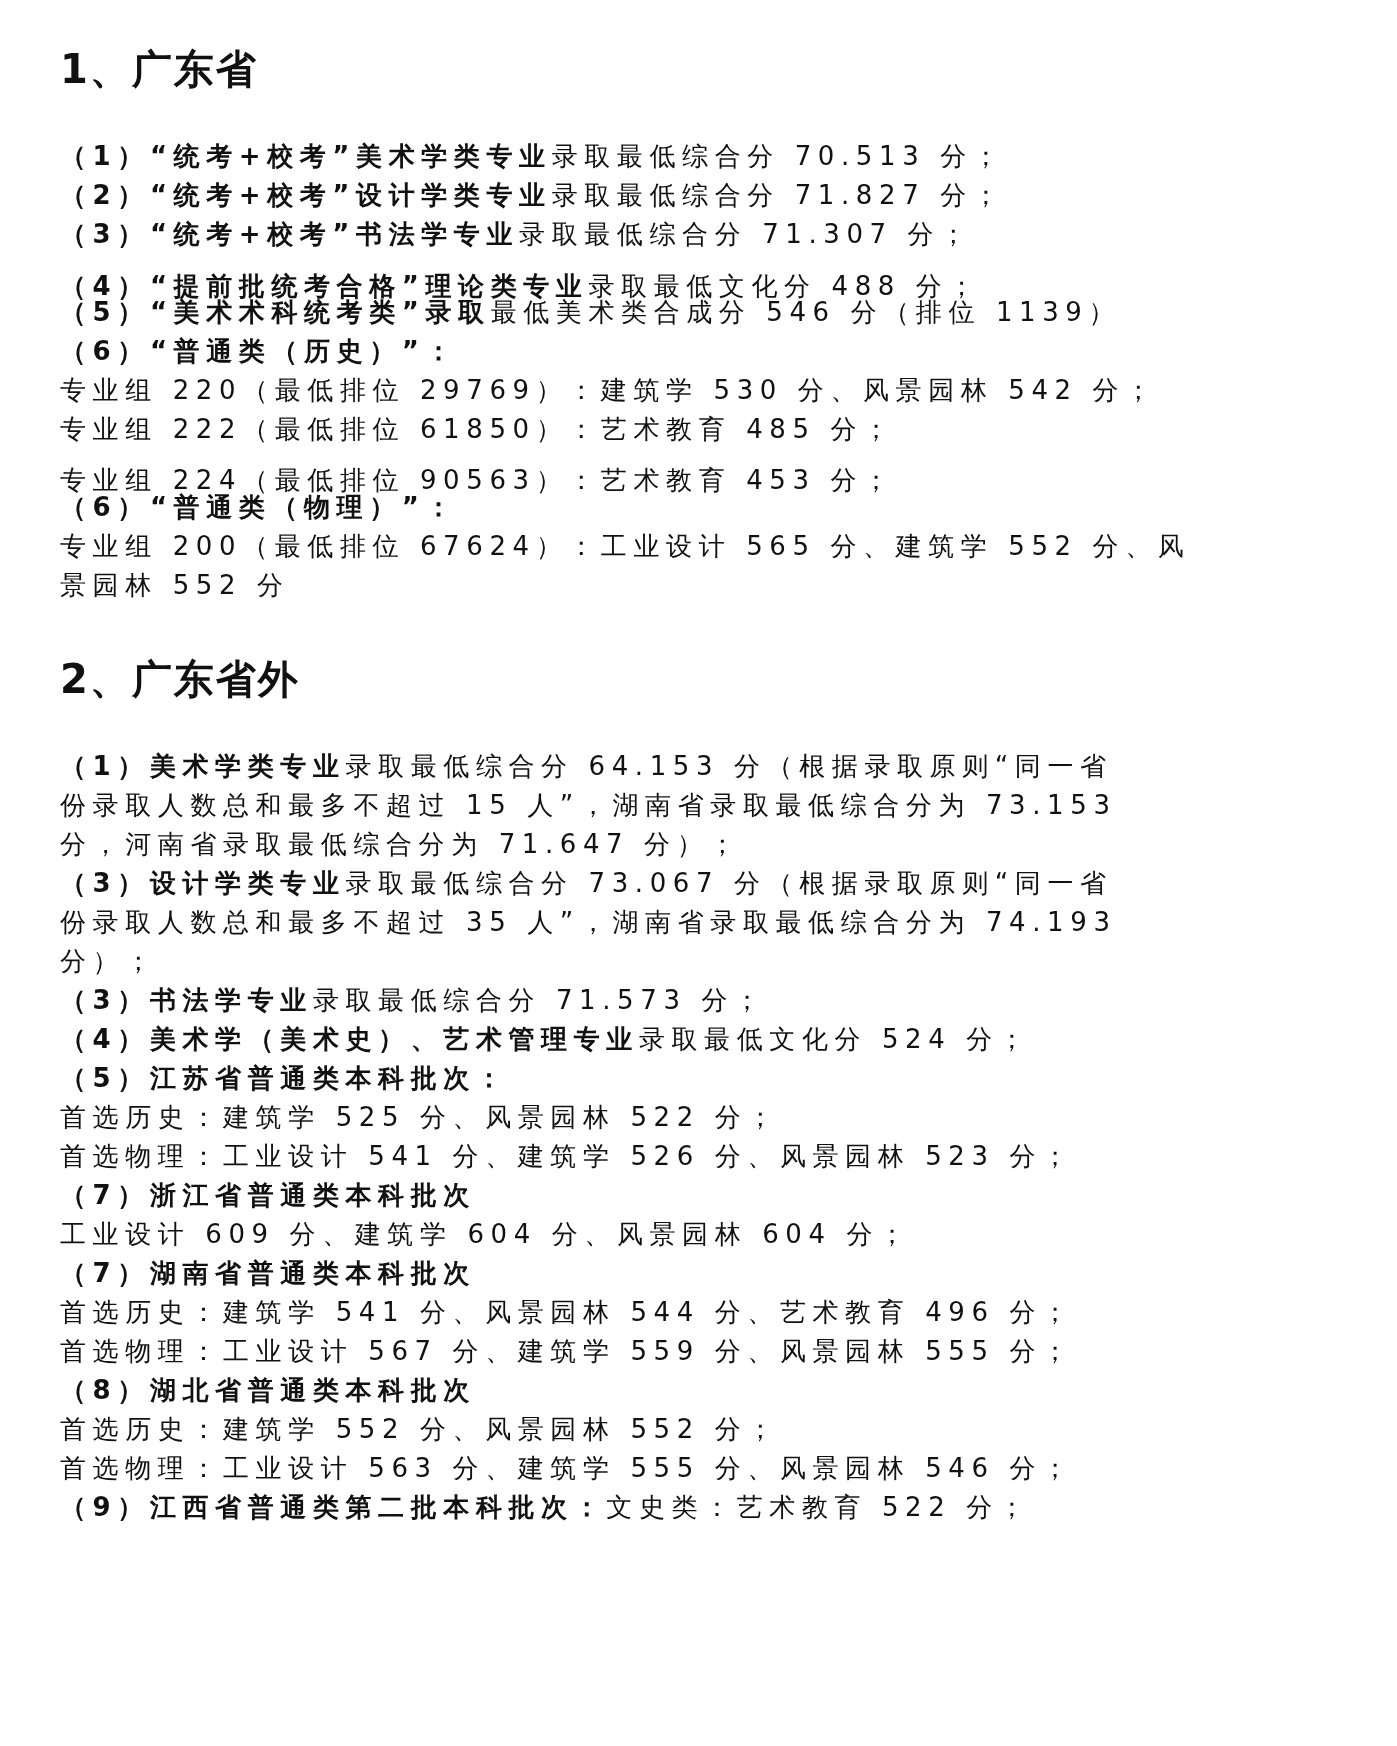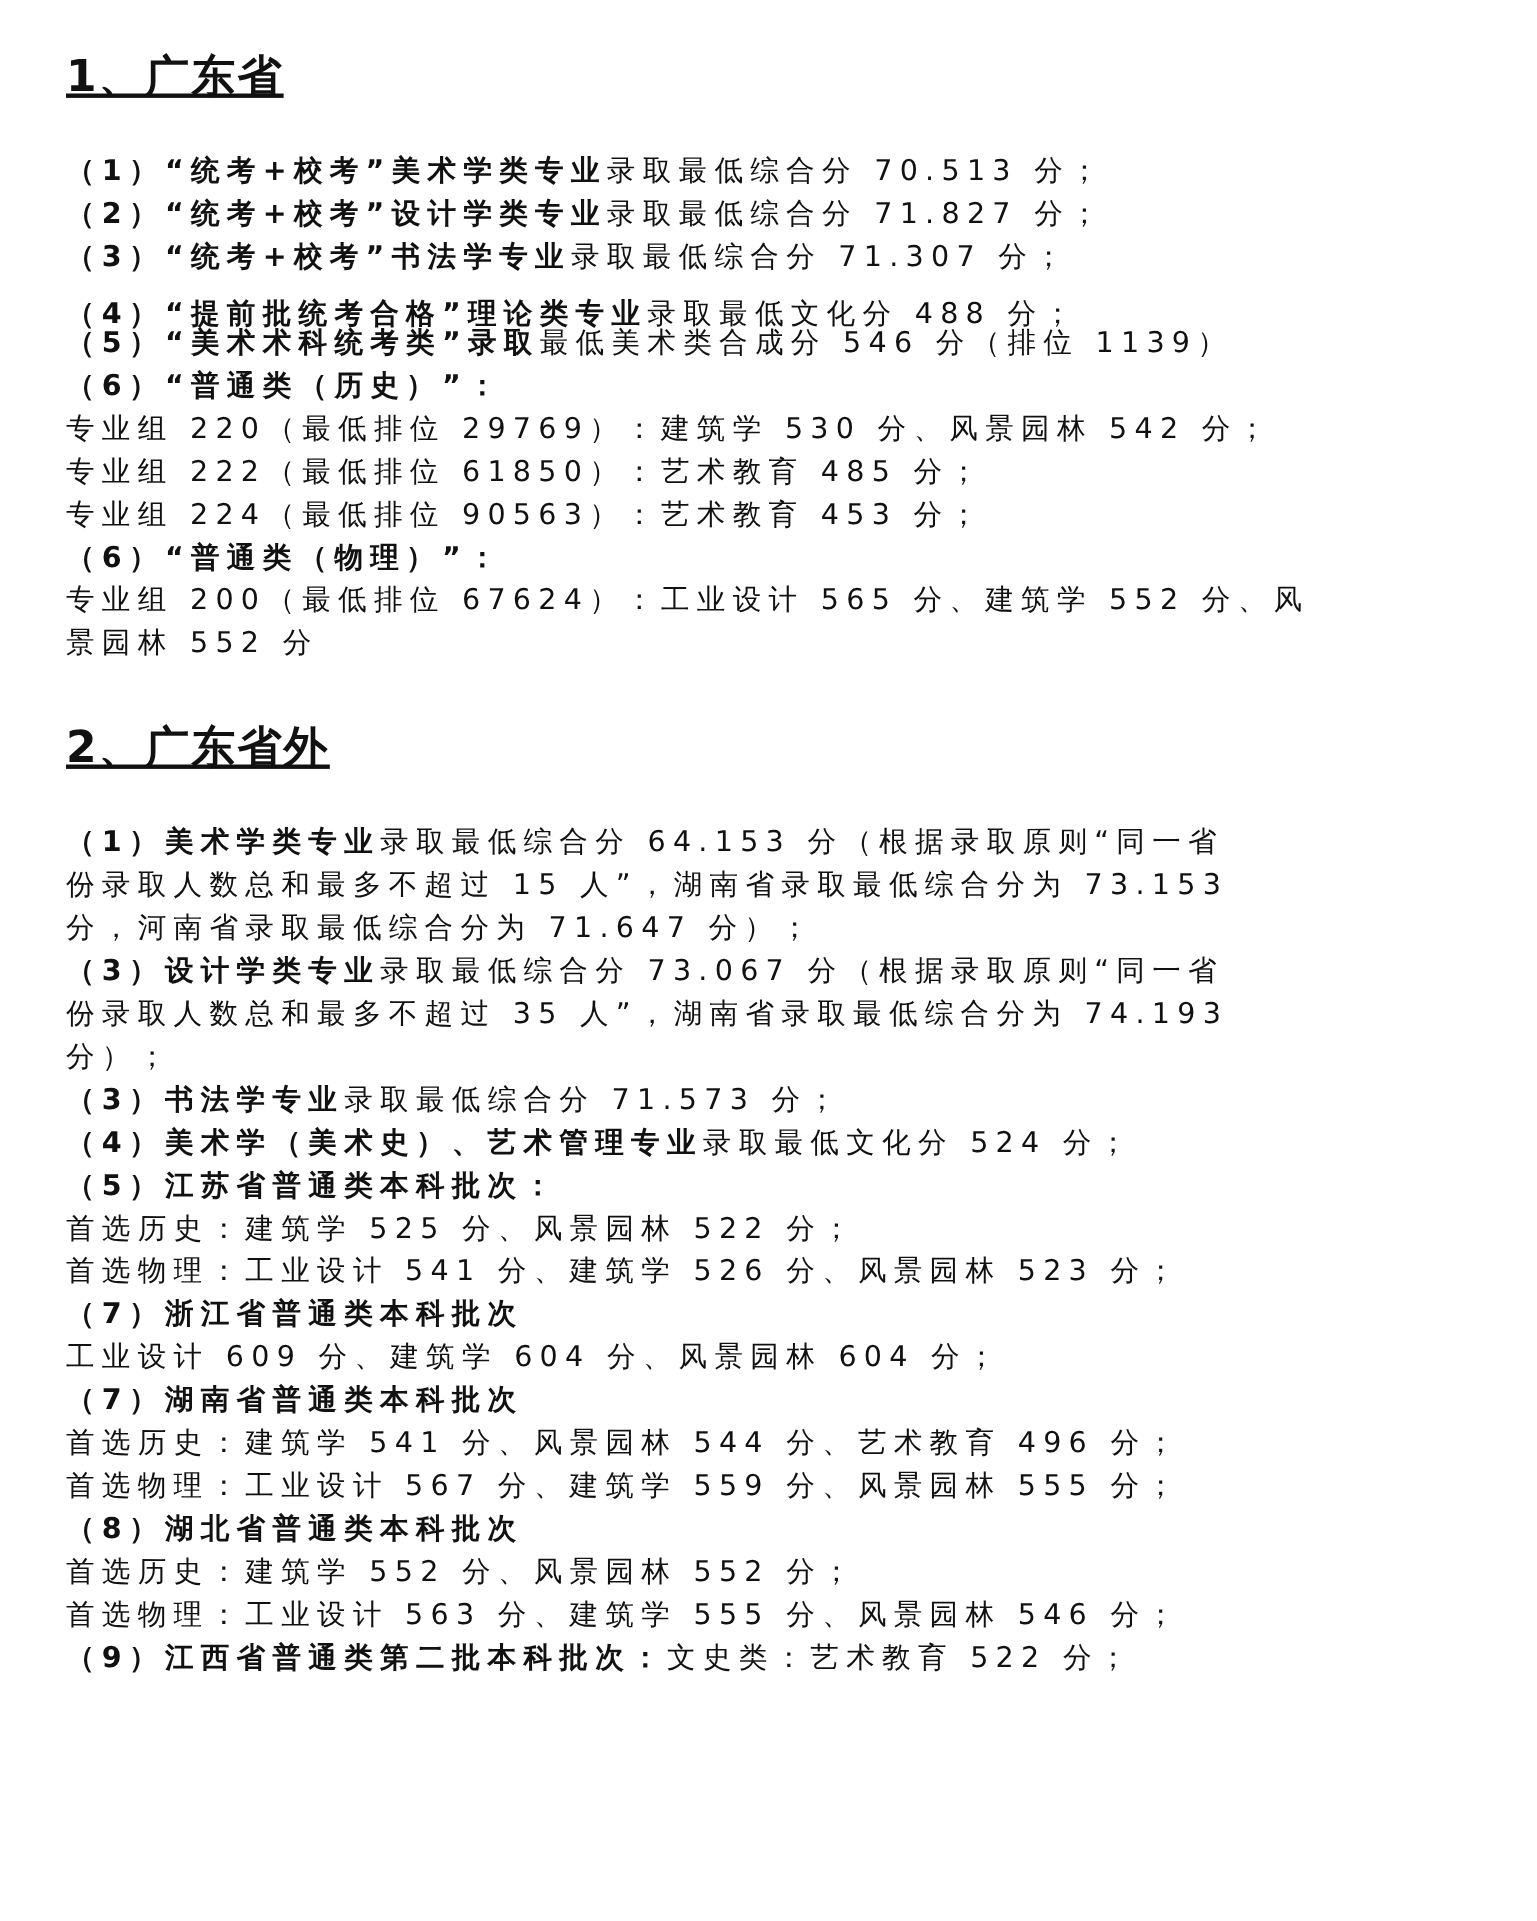--- a/index.html
+++ b/index.html
@@ -1,36 +1,36 @@
 <!DOCTYPE html>
 <html><head>
 <meta charset="utf-8">
 <style>
   html, body { margin: 0; padding: 0; background: #ffffff; }
   body { width: 1397px; height: 1746px; position: relative; overflow: hidden;
          font-family: "DejaVu Sans", "Liberation Sans", sans-serif; color: #111111; }
-  .heading { position: absolute; left: 60px; font-size: 40px; font-weight: bold; letter-spacing: 2px; white-space: nowrap; text-decoration: underline; }
+  .heading { position: absolute; left: 60px; font-size: 40px; font-weight: bold; letter-spacing: 2px; white-space: nowrap; }
   .line { position: absolute; left: 60px; font-size: 26px; letter-spacing: 6.6px; white-space: nowrap; line-height: 40px; }
   .line b { font-weight: bold; }
 </style>
 </head>
 <body>
 
 <div>
   <div class="heading" style="top:42px">1、广东省</div>
 
   <div class="line" style="top:136px"><b>（1）“统考+校考”美术学类专业</b><span>录取最低综合分 70.513 分；</span></div>
   <div class="line" style="top:175px"><b>（2）“统考+校考”设计学类专业</b><span>录取最低综合分 71.827 分；</span></div>
   <div class="line" style="top:214px"><b>（3）“统考+校考”书法学专业</b><span>录取最低综合分 71.307 分；</span></div>
   <div class="line" style="top:266px"><b>（4）“提前批统考合格”理论类专业</b><span>录取最低文化分 488 分；</span></div>
   <div class="line" style="top:292px"><b>（5）“美术术科统考类”录取</b><span>最低美术类合成分 546 分（排位 1139）</span></div>
   <div class="line" style="top:331px"><b>（6）“普通类（历史）”：</b><span></span></div>
   <div class="line" style="top:370px"><b></b><span>专业组 220（最低排位 29769）：建筑学 530 分、风景园林 542 分；</span></div>
   <div class="line" style="top:409px"><b></b><span>专业组 222（最低排位 61850）：艺术教育 485 分；</span></div>
-  <div class="line" style="top:448px"><b></b><span>专业组 224（最低排位 90563）：艺术教育 453 分；</span></div>
+  <div class="line" style="top:460px"><b></b><span>专业组 224（最低排位 90563）：艺术教育 453 分；</span></div>
   <div class="line" style="top:487px"><b>（6）“普通类（物理）”：</b><span></span></div>
   <div class="line" style="top:526px"><b></b><span>专业组 200（最低排位 67624）：工业设计 565 分、建筑学 552 分、风</span></div>
   <div class="line" style="top:565px"><b></b><span>景园林 552 分</span></div>
 
   <div class="heading" style="top:652px">2、广东省外</div>
 
   <div class="line" style="top:746px"><b>（1）美术学类专业</b><span>录取最低综合分 64.153 分（根据录取原则“同一省</span></div>
   <div class="line" style="top:785px"><b></b><span>份录取人数总和最多不超过 15 人”，湖南省录取最低综合分为 73.153</span></div>
   <div class="line" style="top:824px"><b></b><span>分，河南省录取最低综合分为 71.647 分）；</span></div>
   <div class="line" style="top:863px"><b>（3）设计学类专业</b><span>录取最低综合分 73.067 分（根据录取原则“同一省</span></div>

